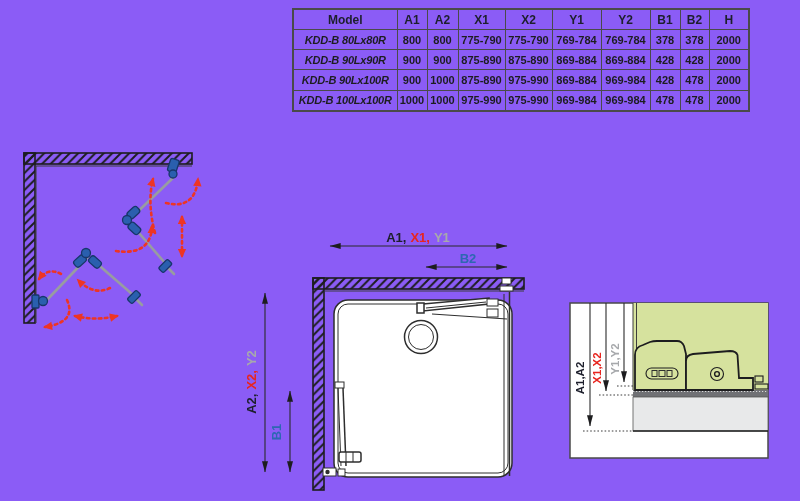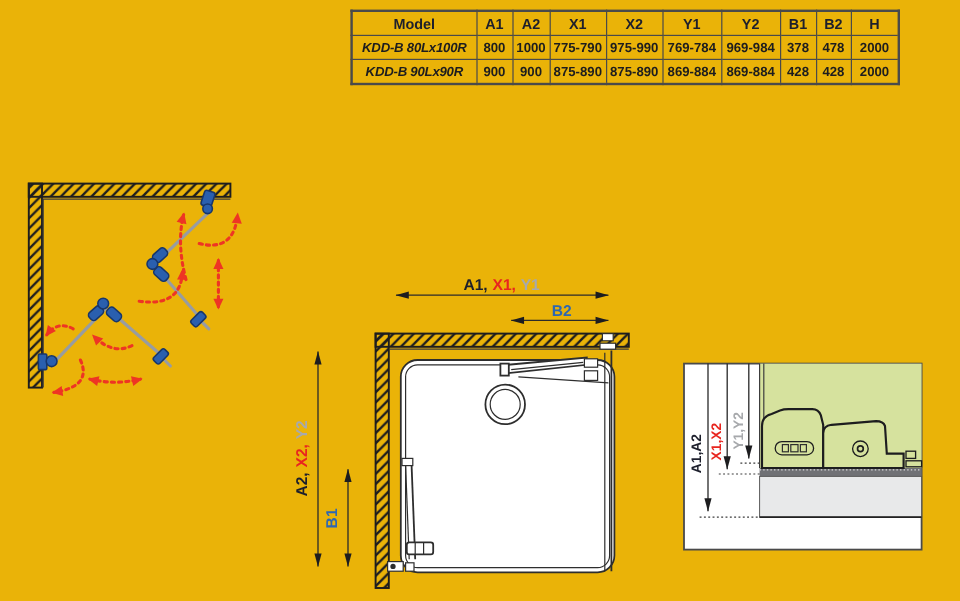--- a/index.html
+++ b/index.html
@@ -1,16 +1,16 @@
 <!DOCTYPE html>
 <html><head>
 <meta charset="utf-8">
 <style>
   html,body{margin:0;padding:0;background:#fff;}
-  .stage{position:relative;width:800px;height:501px;background:#eab308;overflow:hidden;
+  .stage{position:relative;width:800px;height:501px;background:#8b5cf6;overflow:hidden;
          font-family:"Liberation Sans",sans-serif;}
   .svg-abs{position:absolute;}
 
   
   #spec{position:absolute;left:292px;top:8px;border-collapse:collapse;table-layout:fixed;
         border:2px solid #4a4a4a;}
   #spec th,#spec td{border:1px solid #4a4a4a;text-align:center;vertical-align:middle;
         padding:0;white-space:nowrap;overflow:hidden;}
   #spec th{height:19px;font:700 12px "Liberation Sans",sans-serif;color:#1d1f2c;}
   #spec td{height:19.2px;font:700 11px "Liberation Sans",sans-serif;color:#1d1d1f;}
@@ -78,41 +78,65 @@
           <th class="c-red">X2</th>
           <th class="c-gray">Y1</th>
           <th class="c-gray">Y2</th>
           <th class="c-blue">B1</th>
           <th class="c-blue">B2</th>
           <th class="c-dark">H</th>
         </tr>
     </thead>
     <tbody>
         <tr>
-          <td class="model">KDD-B 80Lx100R</td>
+          <td class="model">KDD-B 80Lx80R</td>
           <td>800</td>
-          <td>1000</td>
+          <td>800</td>
           <td>775-790</td>
-          <td>975-990</td>
+          <td>775-790</td>
           <td>769-784</td>
-          <td>969-984</td>
+          <td>769-784</td>
           <td>378</td>
-          <td>478</td>
+          <td>378</td>
           <td>2000</td>
         </tr>
         <tr>
           <td class="model">KDD-B 90Lx90R</td>
           <td>900</td>
           <td>900</td>
           <td>875-890</td>
           <td>875-890</td>
           <td>869-884</td>
           <td>869-884</td>
           <td>428</td>
           <td>428</td>
+          <td>2000</td>
+        </tr>
+        <tr>
+          <td class="model">KDD-B 90Lx100R</td>
+          <td>900</td>
+          <td>1000</td>
+          <td>875-890</td>
+          <td>975-990</td>
+          <td>869-884</td>
+          <td>969-984</td>
+          <td>428</td>
+          <td>478</td>
+          <td>2000</td>
+        </tr>
+        <tr>
+          <td class="model">KDD-B 100Lx100R</td>
+          <td>1000</td>
+          <td>1000</td>
+          <td>975-990</td>
+          <td>975-990</td>
+          <td>969-984</td>
+          <td>969-984</td>
+          <td>478</td>
+          <td>478</td>
           <td>2000</td>
         </tr>
       </tbody>
   </table>
 
   <svg class="svg-abs" style="left:15px;top:140px" width="210" height="210" viewBox="0 0 210 210">
     <g>
       <rect class="wall" x="9" y="13" width="168" height="11"></rect>
       <rect class="wall" x="9" y="13" width="11" height="170"></rect>
       <polyline class="thin" points="177,26 21,26 21,183"></polyline>

